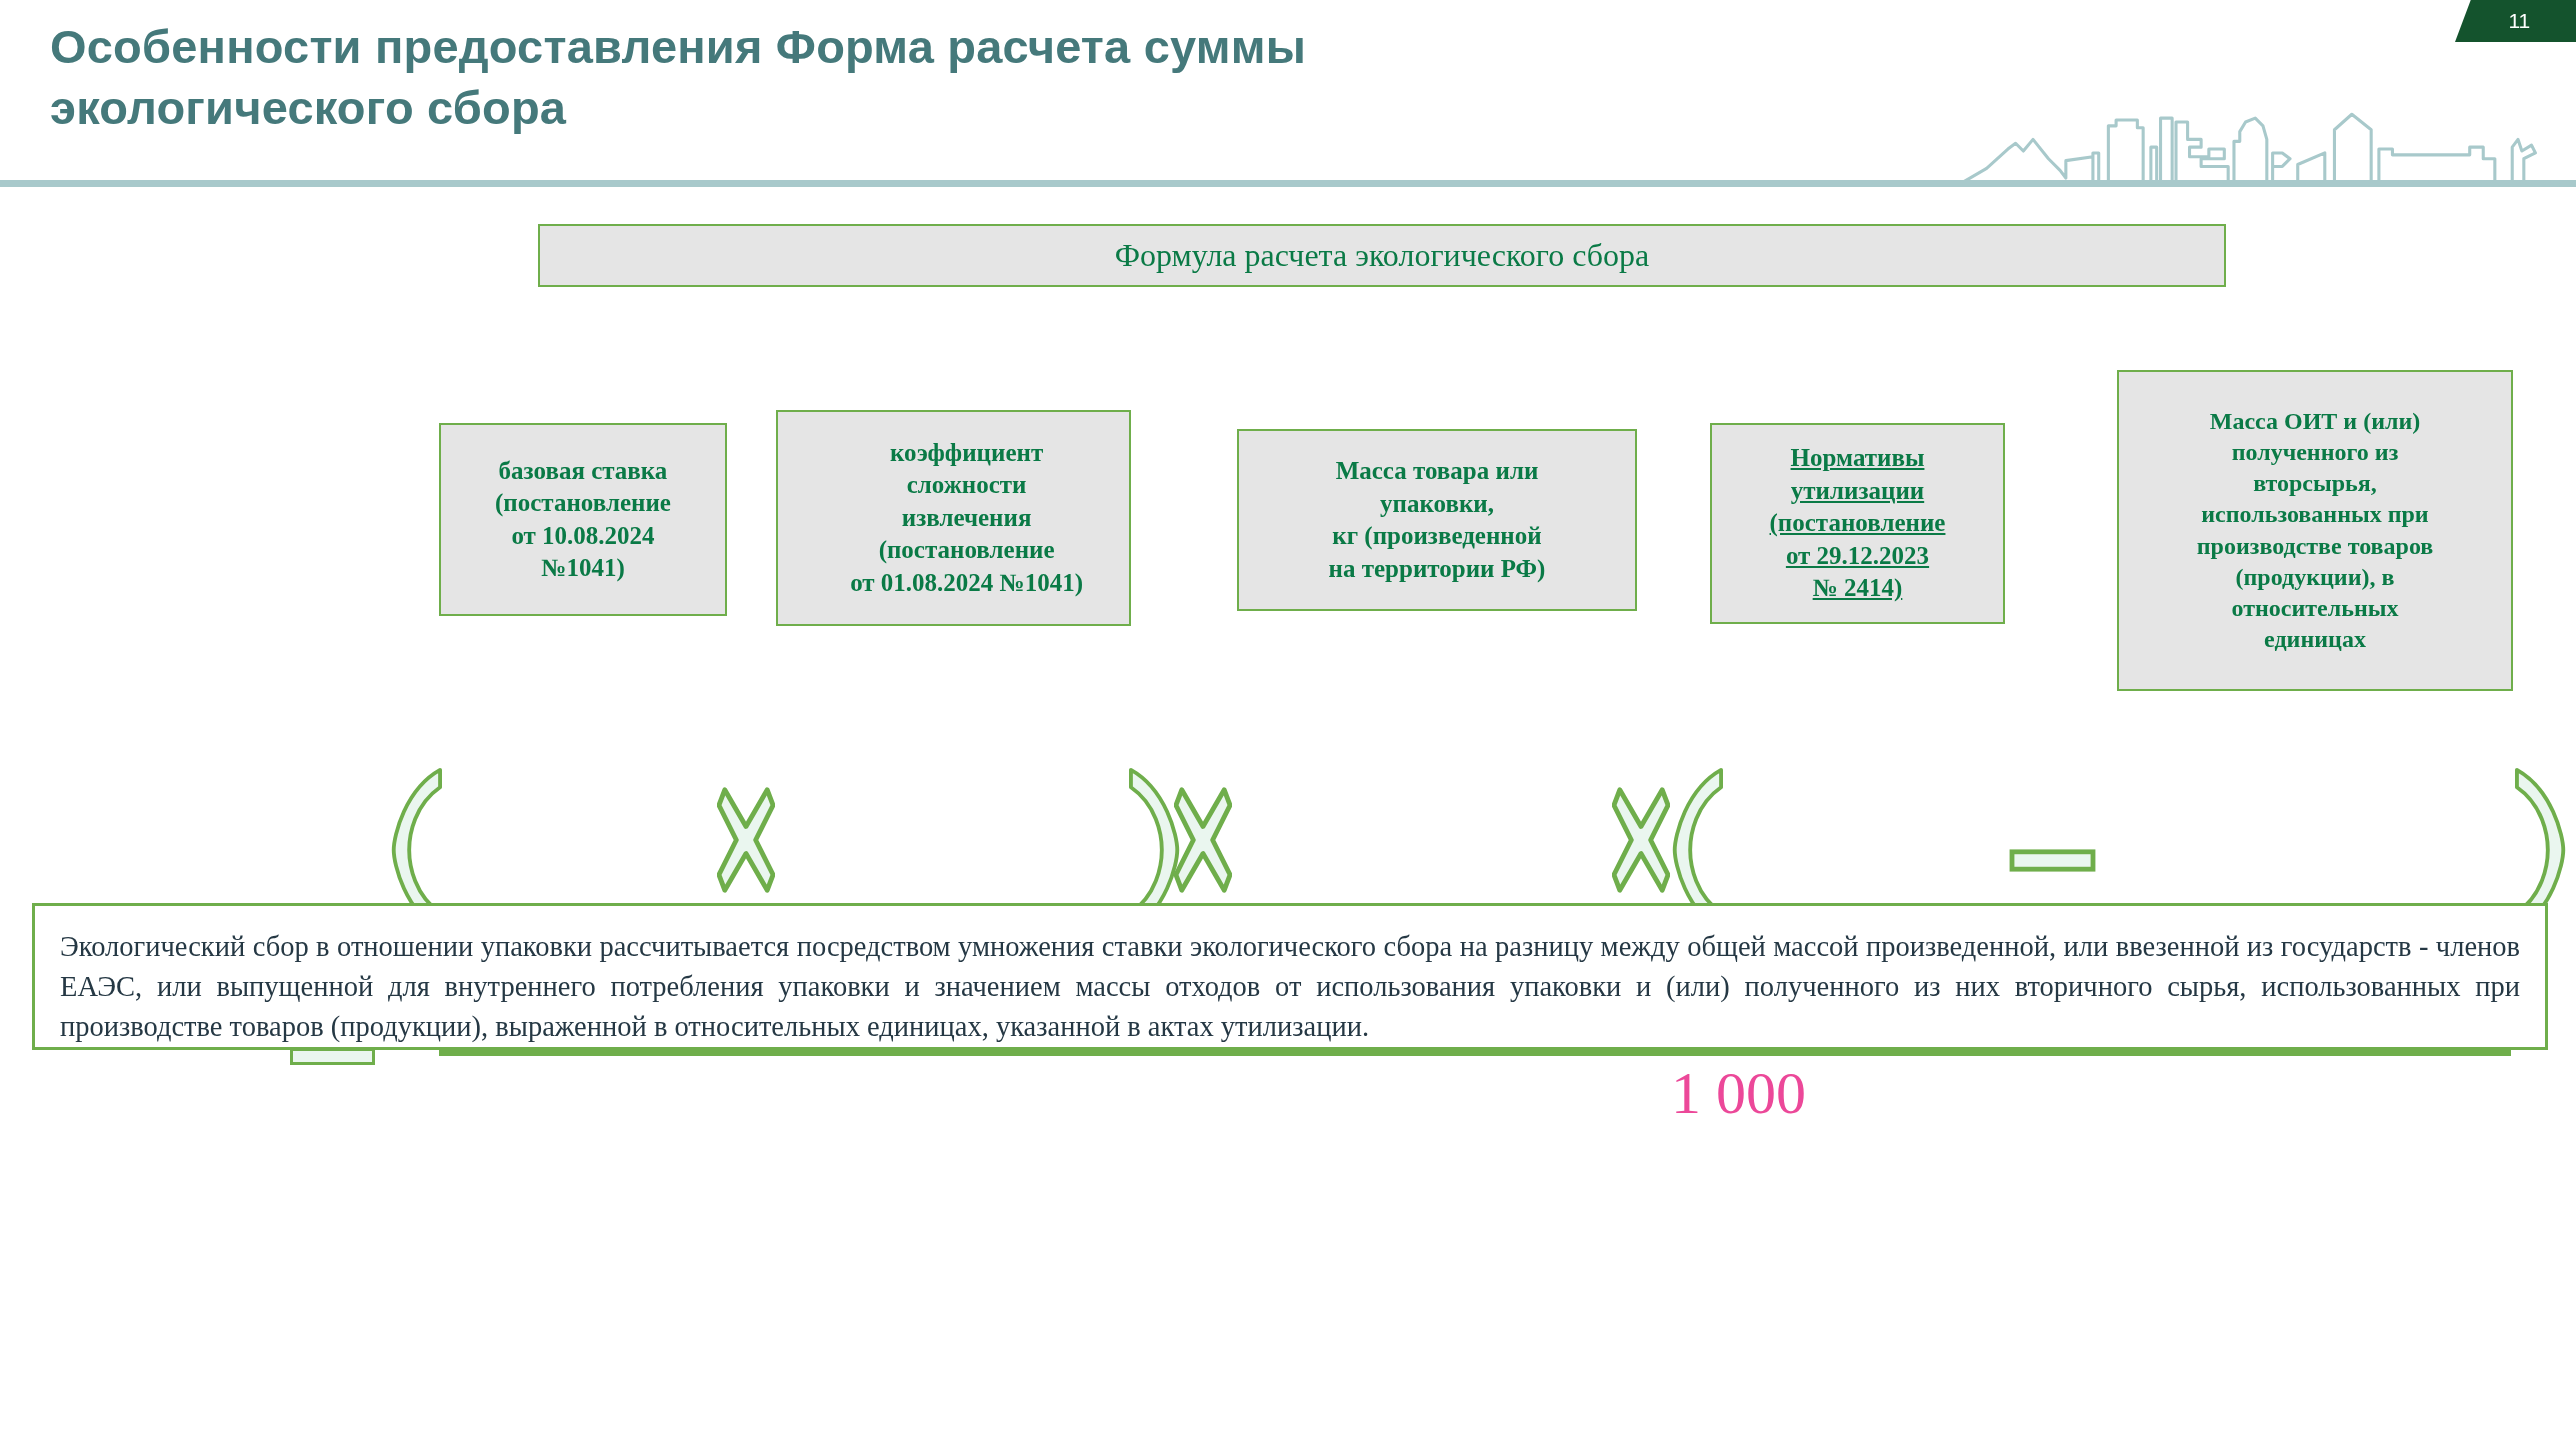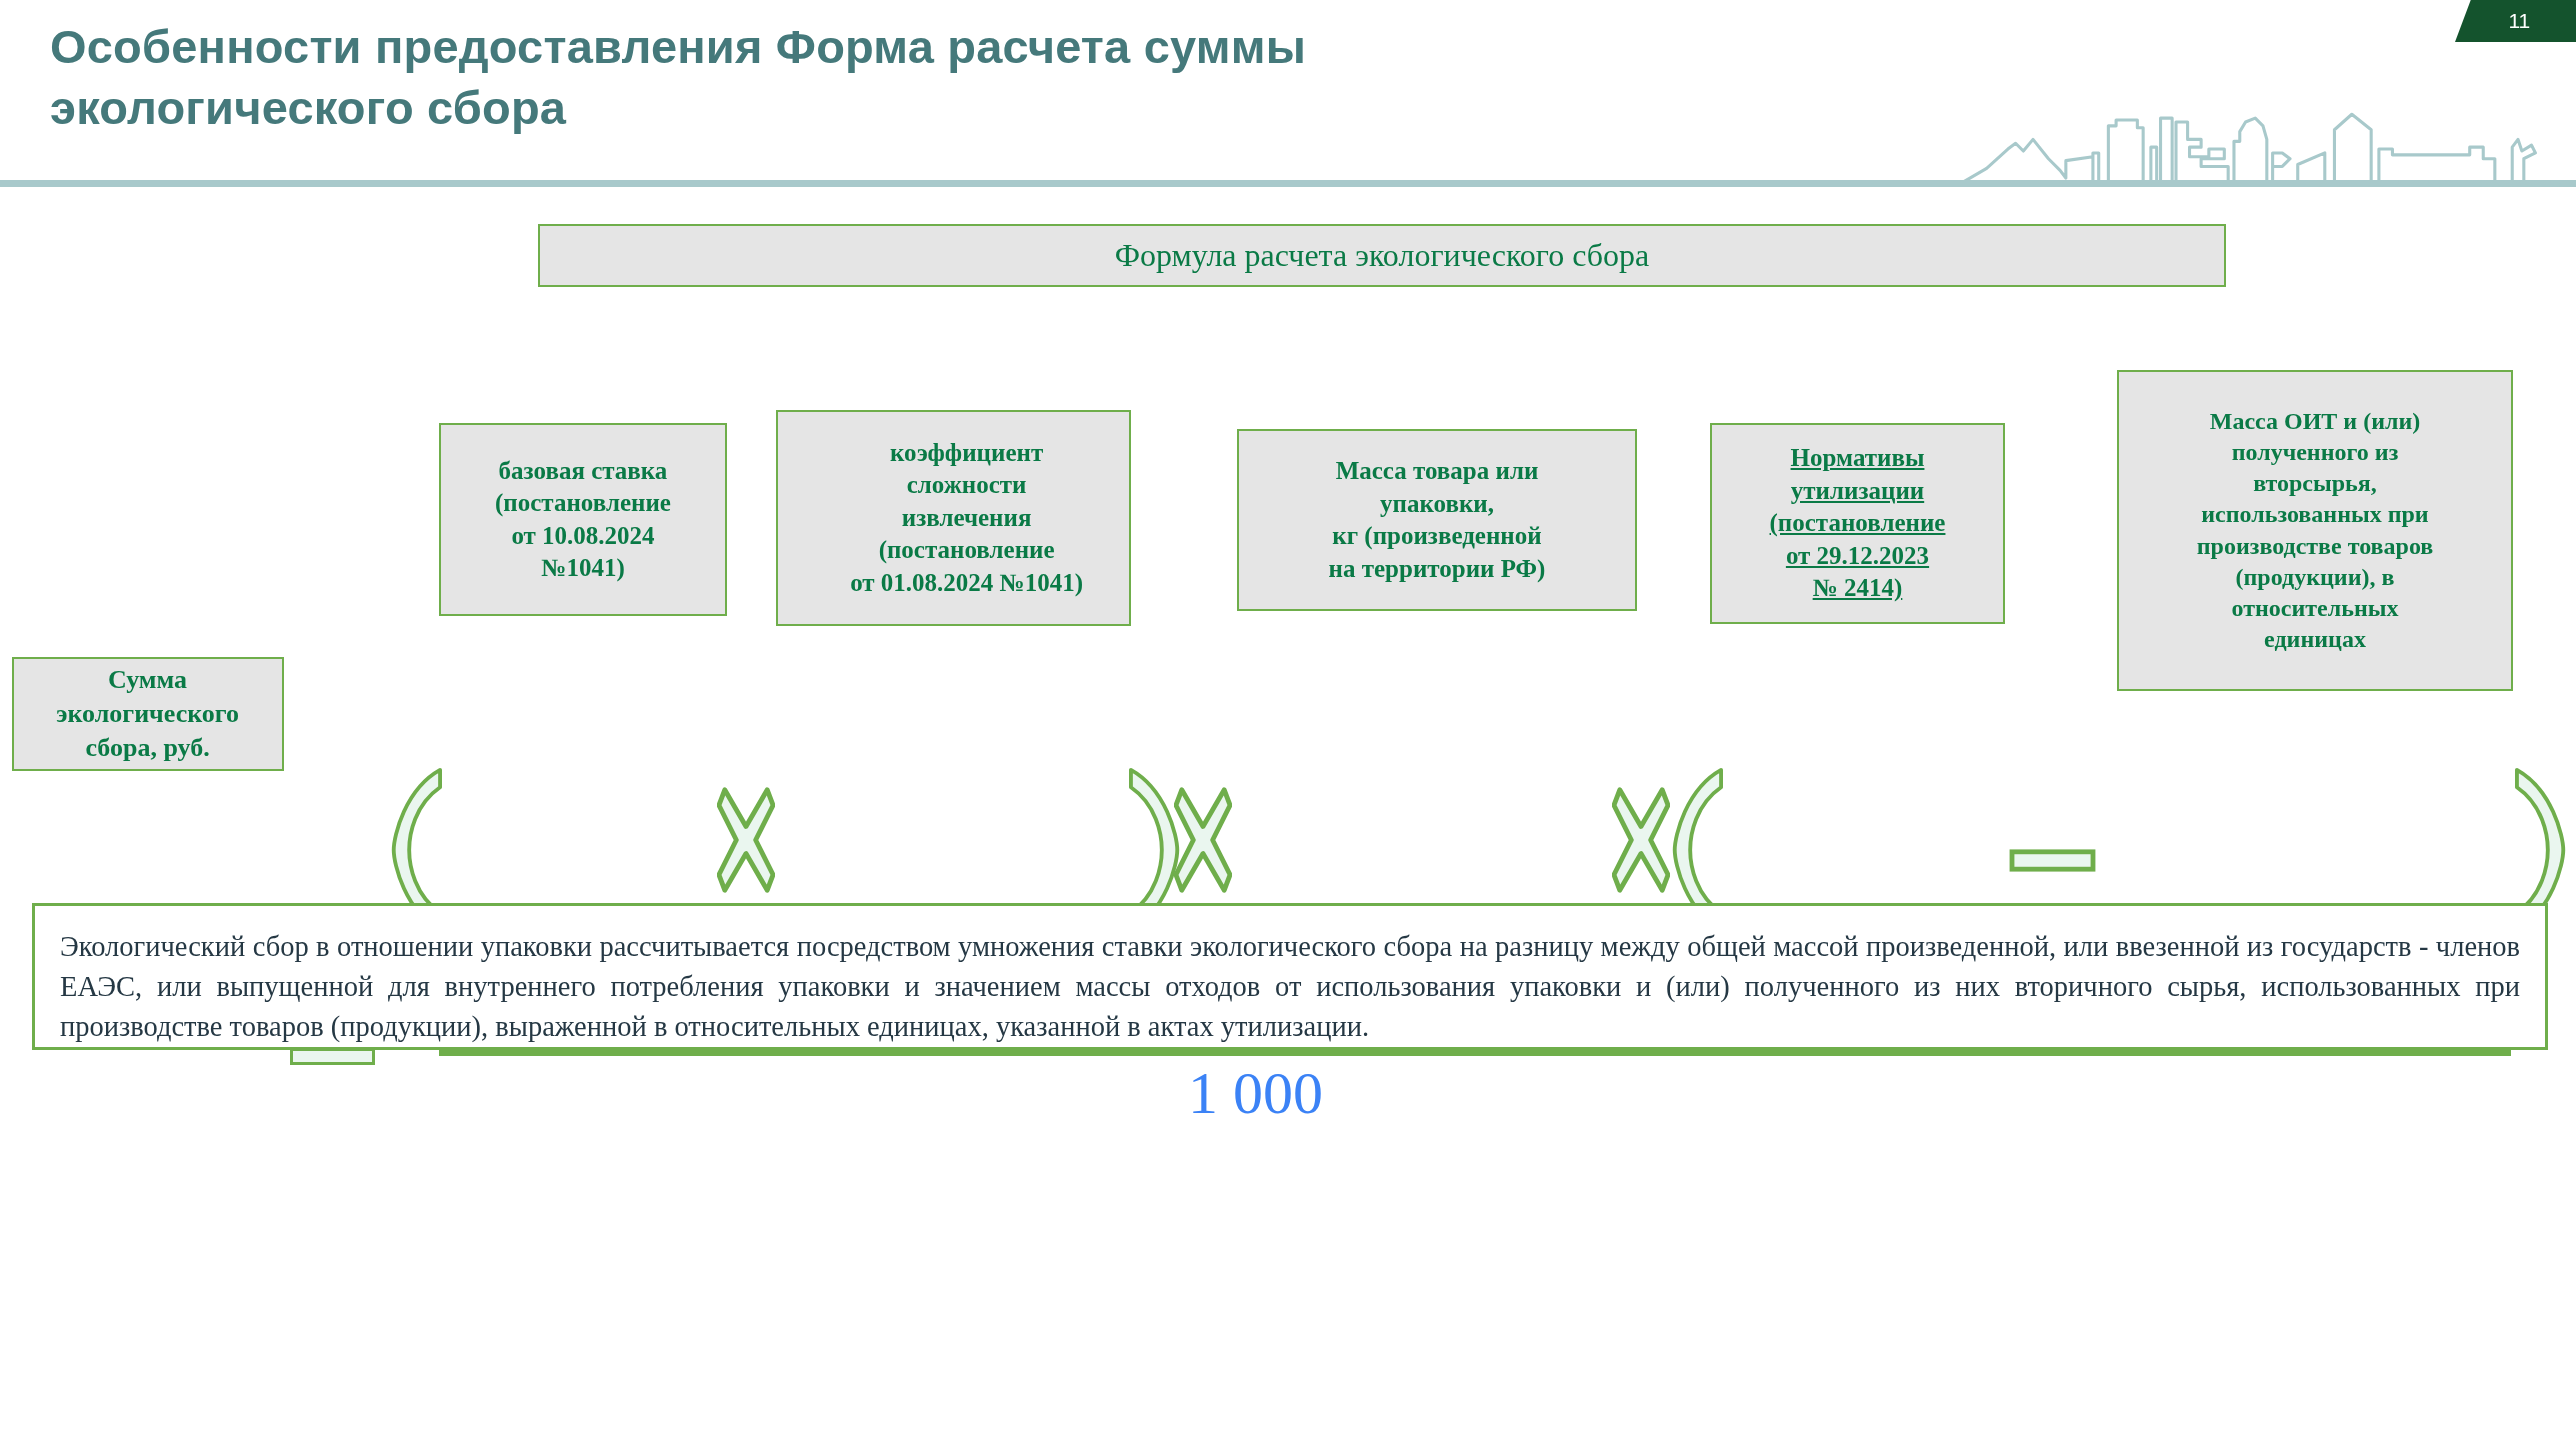--- a/index.html
+++ b/index.html
@@ -164,22 +164,22 @@
     width: 2072px;
     height: 11.6px;
     background: #6fae4b;
   }
 
   .denominator {
     position: absolute;
     left: 1188px;
     top: 721px;
     width: 618px;
-    text-align: left;
-    color: #3b82f6;
+    text-align: right;
+    color: #ec4899;
     font-size: 60px;
     font-weight: normal;
     font-family: "Liberation Serif", "DejaVu Serif", serif;
   }
 
   
   .note-box {
     position: absolute;
     left: 32px;
     top: 903px;
@@ -311,23 +311,20 @@
 относительных
 единицах</div>
 
   <div class="op" id="paren-close-2">
     <svg width="60" height="168" viewBox="0 0 62 174">
       <path d="M4 4 C40 24 52 72 52 87 C52 102 40 150 4 170 L4 152 C30 134 36 104 36 87
                C36 70 30 40 4 22 Z" fill="#eaf6ef" stroke="#6fae4b" stroke-width="4" stroke-linejoin="round"></path>
     </svg>
   </div>
 
-  <div class="fbox" id="box-sum">Сумма
-экологического
-сбора, руб.</div>
 
   <div class="equals">
     <div class="bar"></div>
     <div class="bar"></div>
   </div>
 
   <div class="fraction-bar"></div>
 
   <div class="denominator">1 000</div>
 </div>

